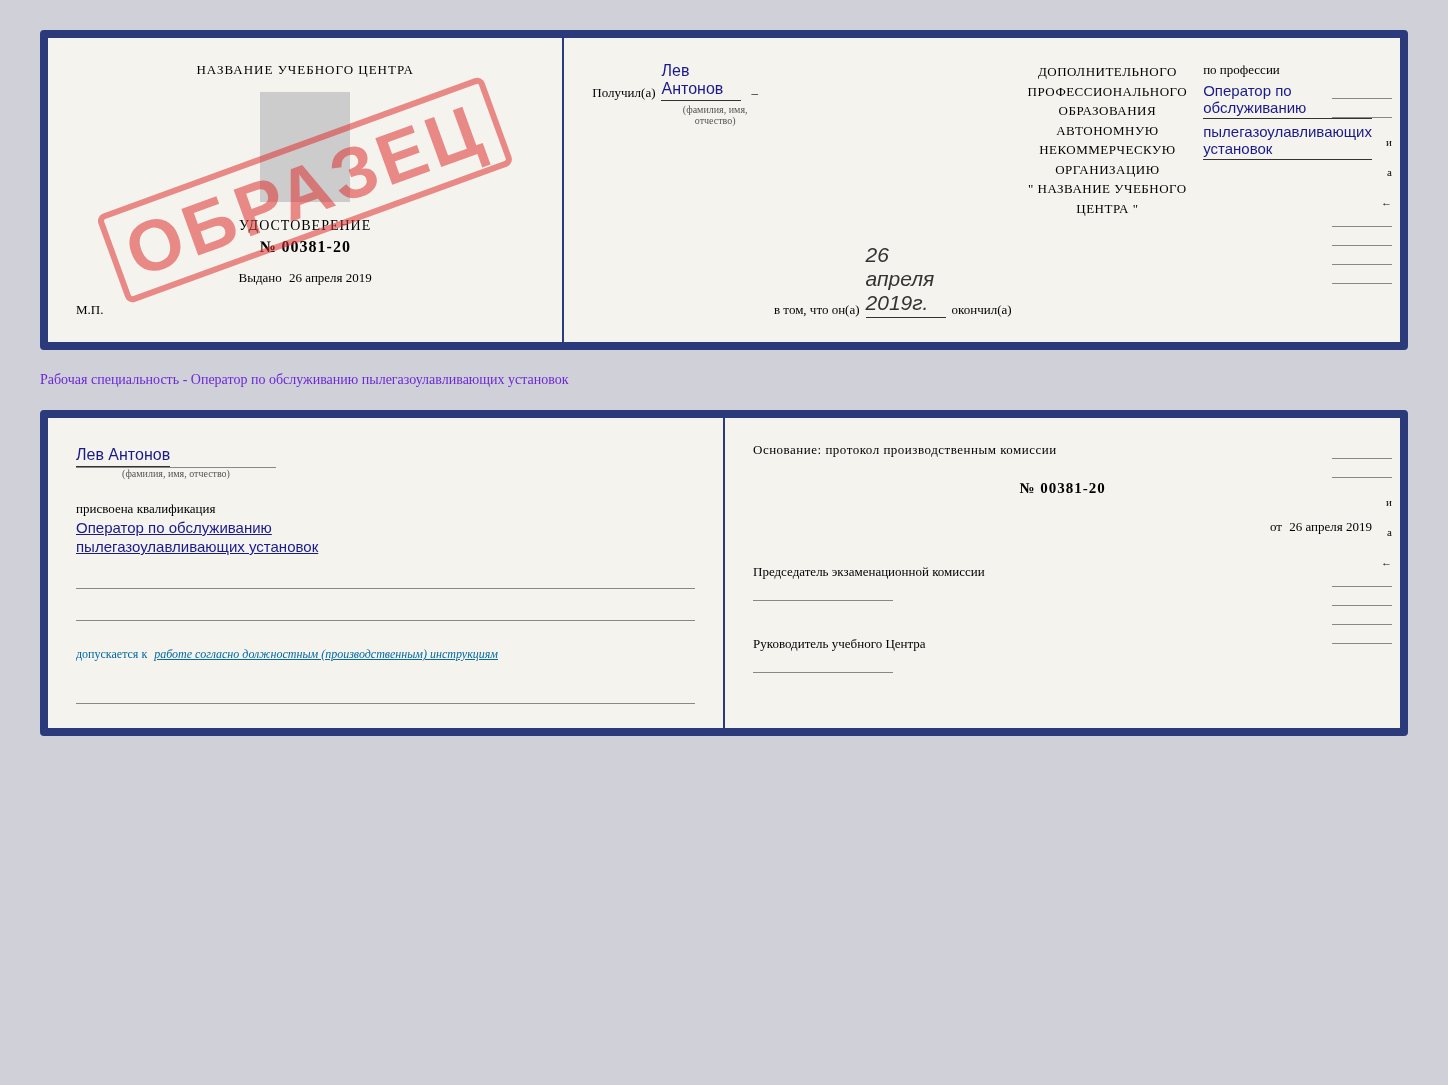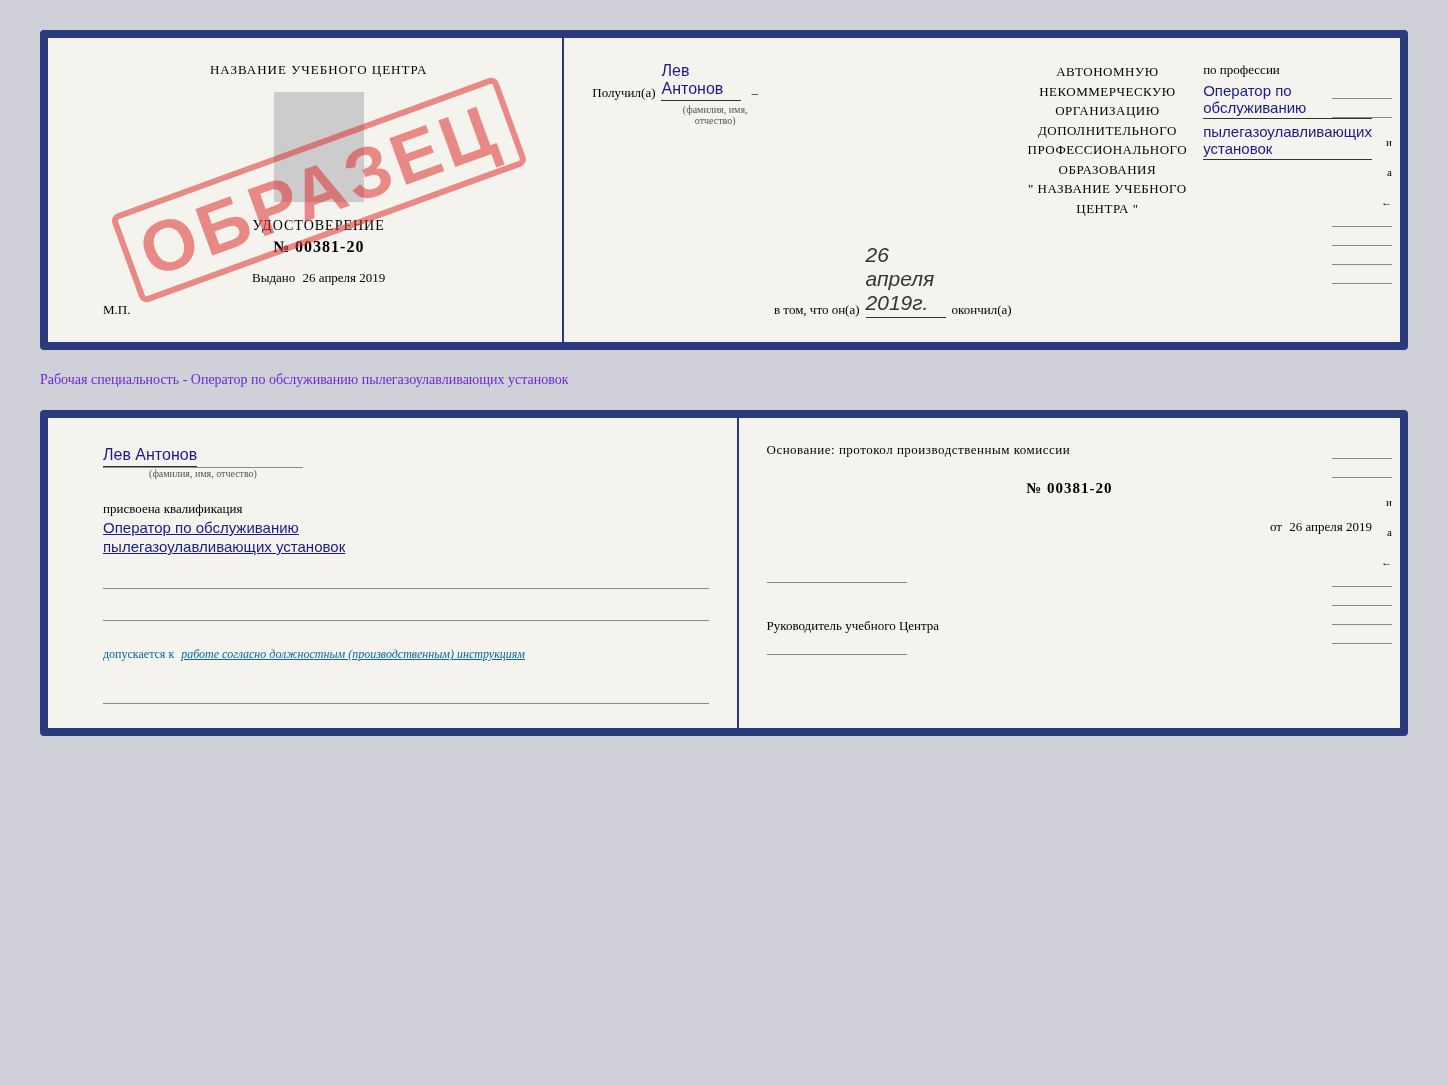--- a/index.html
+++ b/index.html
@@ -20,21 +20,20 @@
 
     
     .document-card {
       display: flex;
       background: #f5f3ee;
       border: 8px solid #2a3a7a;
       border-radius: 4px;
       position: relative;
       overflow: hidden;
       min-height: 320px;
-      padding-left: 27px;
     }
 
     .doc-left, .doc-right {
       padding: 24px 28px;
       flex: 1;
     }
 
     .doc-left {
       border-right: 2px solid #2a3a7a;
       position: relative;
@@ -338,22 +337,22 @@
         <div class="field-sub" style="margin-left:80px;">(фамилия, имя, отчество)</div>
       </div>
 
       <div class="field-line" style="margin-top:4px;align-items:flex-end;">
         <span class="field-label">в том, что он(а)</span>
         <span class="field-value" style="font-style:italic; color:#333;">26 апреля 2019г.</span>
         <span class="field-label">окончил(а)</span>
       </div>
 
       <div class="center-text-block">
+        <div>ДОПОЛНИТЕЛЬНОГО ПРОФЕССИОНАЛЬНОГО ОБРАЗОВАНИЯ</div>
         <div>АВТОНОМНУЮ НЕКОММЕРЧЕСКУЮ ОРГАНИЗАЦИЮ</div>
-        <div>ДОПОЛНИТЕЛЬНОГО ПРОФЕССИОНАЛЬНОГО ОБРАЗОВАНИЯ</div>
         <div>"    НАЗВАНИЕ УЧЕБНОГО ЦЕНТРА    "</div>
       </div>
 
       <div class="profession-block">
         <span>по профессии</span>
         <span class="profession-value">Оператор по обслуживанию</span>
         <span class="profession-value">пылегазоулавливающих установок</span>
       </div>
 
       <div class="right-side-dashes">
@@ -404,20 +403,21 @@
       <div class="basis-title">Основание: протокол производственным комиссии</div>
 
       <div class="protocol-number">№ 00381-20</div>
 
       <div class="protocol-date">
         <span>от</span>
         <span style="margin-left:4px;">26 апреля 2019</span>
       </div>
 
       <div class="signature-block" style="margin-top:14px;">
+        <div style="line-height:1.4;">Председатель экзаменационной комиссии</div>
         <div class="sig-name-line"></div>
       </div>
 
       <div class="signature-block" style="margin-top:16px;">
         <div style="line-height:1.4;">Руководитель учебного Центра</div>
         <div class="sig-name-line"></div>
       </div>
 
       <div class="right-dashes-bottom">
         <div class="small-dash"></div>

